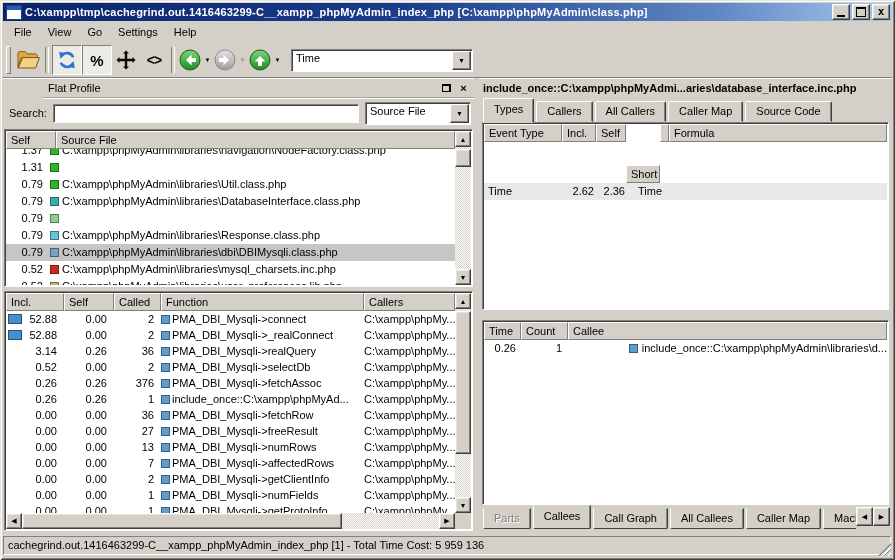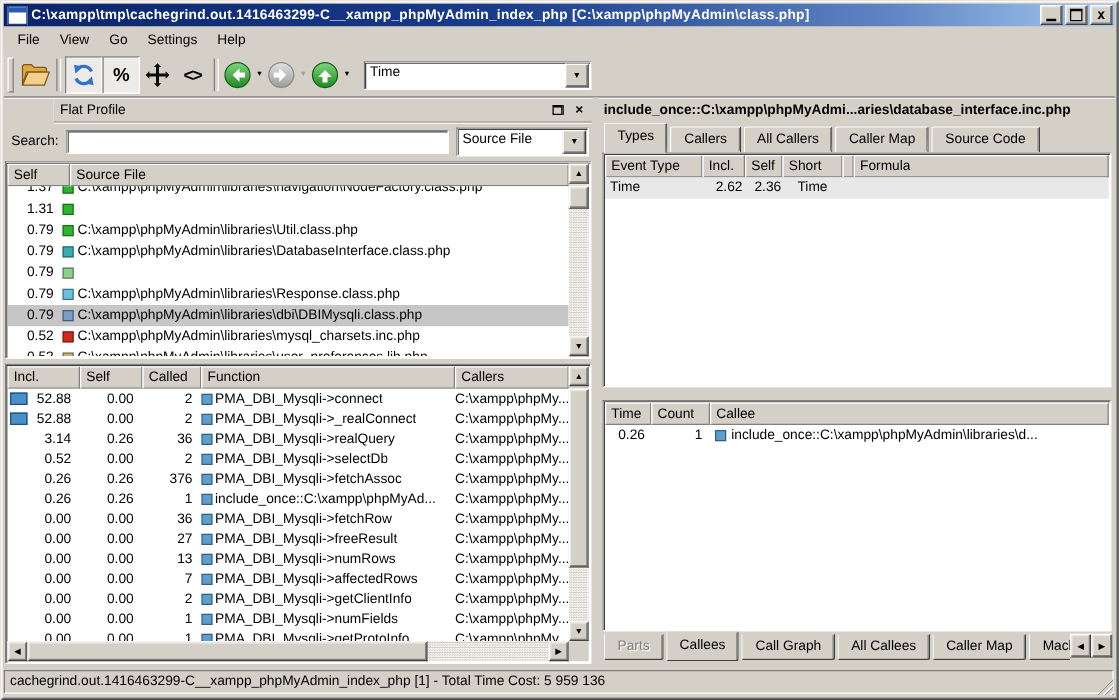--- a/index.html
+++ b/index.html
@@ -85,37 +85,37 @@
   .inclwrap{width:58px;display:flex;flex:none;}
   .inclwrap .n{flex:1;text-align:right;padding-right:7px;}
   .fsq{width:9px;height:9px;flex:none;margin-right:2px;border:1px solid rgba(0,0,0,.4);box-sizing:border-box;}
   
   .rtitle{height:18px;line-height:16px;font-weight:bold;padding:2px 2px 0 4px;white-space:nowrap;overflow:hidden;}
   .tabs-top{position:absolute;left:2px;right:2px;top:20px;height:24px;display:flex;align-items:flex-end;padding-left:2px;}
   .tab{height:19px;line-height:18px;padding:0 10px;background:#d4d0c8;border:1px solid;border-color:#fff #404040 transparent #fff;box-shadow:inset -1px 0 0 #808080;border-top-left-radius:2px;border-top-right-radius:2px;margin-right:2px;white-space:nowrap;}
   .tab.active{height:23px;line-height:21px;margin-bottom:-1px;z-index:3;position:relative;}
   .evt-frame{position:absolute;left:2px;right:2px;top:44px;height:188px;}
   .evt-hdr{display:flex;}
-  .h-etype{width:78px;}.h-eincl{width:34px;}.h-eself{width:30px;}.h-eshort{width:48px;}.h-egap{width:9px;padding:0;}
+  .h-etype{width:78px;}.h-eincl{width:34px;}.h-eself{width:30px;}.h-eshort{width:34px;margin-top:41px;}.h-egap{width:9px;padding:0;}
   .h-eform{flex:1;}
   .evt-row{display:flex;height:17px;line-height:17px;background:#e8e8e8;}
   .e-etype{width:78px;padding-left:4px;box-sizing:border-box;}
   .e-eincl{width:34px;text-align:right;box-sizing:border-box;padding-right:2px;}
   .e-eself{width:30px;text-align:right;box-sizing:border-box;padding-right:1px;}
   .e-eshort{width:48px;text-align:center;box-sizing:border-box;}
   .hsplit{position:absolute;left:2px;right:2px;top:232px;height:10px;background:#d4d0c8;}
   .cal-frame{position:absolute;left:2px;right:2px;top:242px;height:185px;}
   .h-ctime{width:37px;}.h-ccount{width:47px;}.h-callee{flex:1;}
   .cal-row{display:flex;height:17px;line-height:17px;}
   .c-ctime{width:37px;text-align:right;box-sizing:border-box;padding-right:5px;}
   .c-ccount{width:47px;text-align:right;box-sizing:border-box;padding-right:6px;}
-  .c-callee{flex:1;display:flex;align-items:center;overflow:hidden;padding-left:4px;}
+  .c-callee{flex:1;display:flex;align-items:center;overflow:hidden;padding-left:4px;justify-content:flex-end;}
   .c-callee .fsq{margin-right:4px;}
   .tabs-bottom{position:absolute;left:2px;right:2px;top:427px;height:26px;display:flex;align-items:flex-start;padding-left:2px;overflow:hidden;}
-  .btabwrap{flex:1;display:flex;overflow:hidden;align-items:flex-start;}
+  .btabwrap{flex:1;display:flex;overflow:hidden;align-items:center;}
   .btab{height:19px;line-height:18px;padding:0 10px;background:#d4d0c8;border:1px solid;border-color:#d4d0c8 #404040 #404040 #fff;box-shadow:inset -1px 0 0 #808080;border-bottom-left-radius:2px;border-bottom-right-radius:2px;margin-right:2px;margin-top:2px;white-space:nowrap;flex:none;}
   .btab.active{height:22px;line-height:20px;margin-top:0;}
   .btab.disabled{color:#808080;text-shadow:1px 1px 0 #fff;}
   .tab-arrows{flex:none;display:flex;margin-top:2px;}
   .tab-arrows .sbtn{width:17px;height:19px;}
   
   .statusbar{position:absolute;left:3px;right:3px;bottom:3px;height:24px;}
   .status-field{position:absolute;left:0;right:1px;top:3px;height:19px;border:1px solid;border-color:#808080 #fff #fff #808080;background:#d4d0c8;line-height:17px;padding-left:4px;white-space:nowrap;overflow:hidden;box-sizing:border-box;}
   .gripresize{position:absolute;right:1px;bottom:1px;width:13px;height:13px;background:repeating-linear-gradient(135deg,#fff 0 1px,#808080 1px 2px,#d4d0c8 2px 4px);clip-path:polygon(100% 0,100% 100%,0 100%);}
   svg{display:block;}

